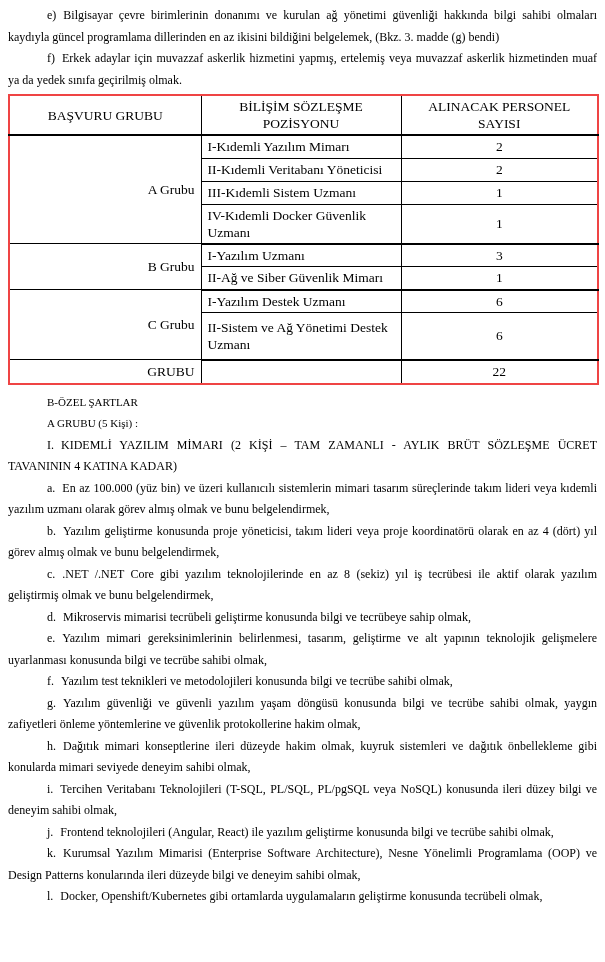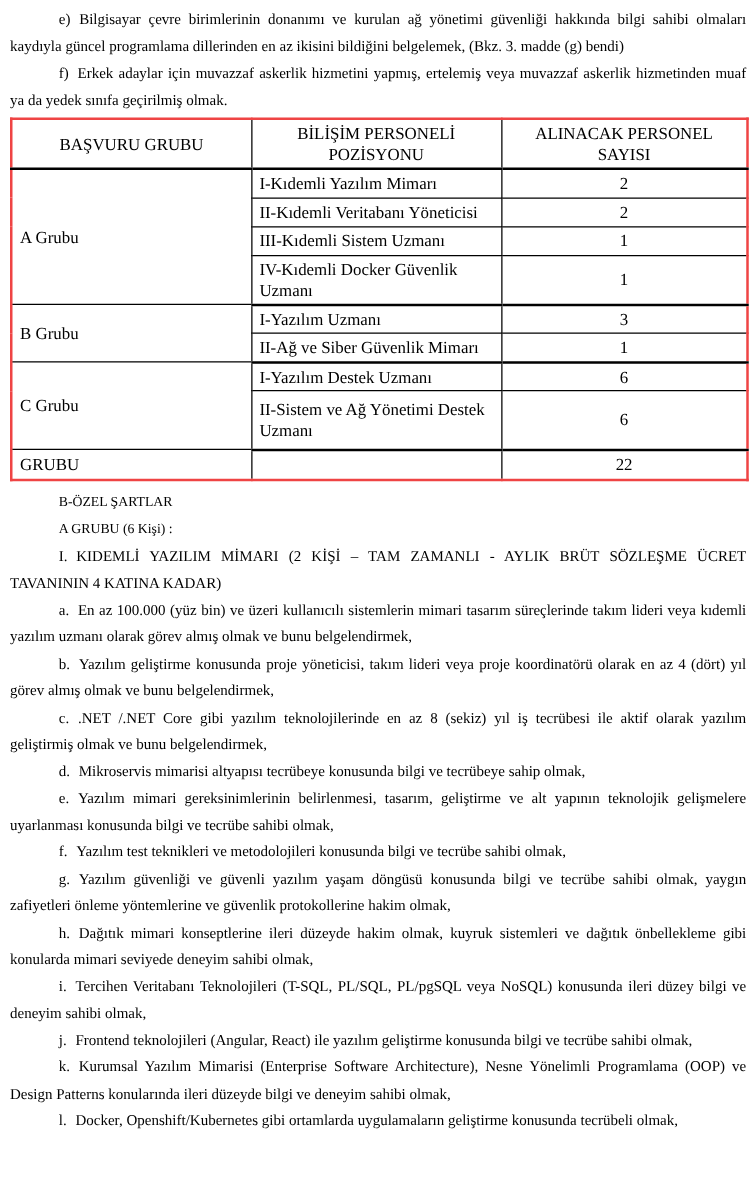--- a/index.html
+++ b/index.html
@@ -51,21 +51,21 @@
     overflow: hidden;
   }
   table.positions th {
     text-align: center;
     height: 21px;
     border-bottom: 2px solid #000;
   }
   .col-group { width: 192px; }
   .col-pos   { width: 200px; }
   .col-count { width: 197px; }
-  .group-cell { text-align: left; }
+  .group-cell { text-align: right; }
   .pos-cell   { text-align: left; }
   .count-cell { text-align: center; }
   tr.single-row { height: 23px; }
   tr.double-row { height: 47px; }
   tr.total-row  { height: 24px; }
   tr.group-end td { border-bottom: 2px solid #000; }
 </style>
 </head>
 <body>
 
@@ -77,21 +77,21 @@
 
   <table class="positions">
     <colgroup>
       <col class="col-group">
       <col class="col-pos">
       <col class="col-count">
     </colgroup>
     <thead>
       <tr>
         <th>BAŞVURU GRUBU</th>
-        <th>BİLİŞİM PERSONELİ POZİSYONU</th>
+        <th>BİLİŞİM SÖZLEŞME POZİSYONU</th>
         <th>ALINACAK PERSONEL SAYISI</th>
       </tr>
     </thead>
     <tbody>
       <tr class="single-row">
         <td class="group-cell" rowspan="4">A Grubu</td>
         <td class="pos-cell">I-Kıdemli Yazılım Mimarı</td>
         <td class="count-cell">2</td>
       </tr>
       <tr class="single-row">
@@ -126,28 +126,28 @@
       </tr>
       <tr class="total-row">
         <td class="group-cell">GRUBU</td>
         <td class="pos-cell"></td>
         <td class="count-cell">22</td>
       </tr>
     </tbody>
   </table>
 
   <p class="heading-par">B-ÖZEL ŞARTLAR</p>
-  <p class="heading-par">A GRUBU (6 Kişi) :</p>
+  <p class="heading-par">A GRUBU (5 Kişi) :</p>
 
   <p class="body-par"><span class="lbl">I.</span><span>KIDEMLİ YAZILIM MİMARI (2 KİŞİ – TAM ZAMANLI - AYLIK BRÜT SÖZLEŞME ÜCRET TAVANININ 4 KATINA KADAR)</span></p>
 
   <p class="body-par"><span class="lbl">a.</span><span>En az 100.000 (yüz bin) ve üzeri kullanıcılı sistemlerin mimari tasarım süreçlerinde takım lideri veya kıdemli yazılım uzmanı olarak görev almış olmak ve bunu belgelendirmek,</span></p>
   <p class="body-par"><span class="lbl">b.</span><span>Yazılım geliştirme konusunda proje yöneticisi, takım lideri veya proje koordinatörü olarak en az 4 (dört) yıl görev almış olmak ve bunu belgelendirmek,</span></p>
   <p class="body-par"><span class="lbl">c.</span><span>.NET /.NET Core gibi yazılım teknolojilerinde en az 8 (sekiz) yıl iş tecrübesi ile aktif olarak yazılım geliştirmiş olmak ve bunu belgelendirmek,</span></p>
-  <p class="body-par"><span class="lbl">d.</span><span>Mikroservis mimarisi altyapısı tecrübeye konusunda bilgi ve tecrübeye sahip olmak,</span></p>
+  <p class="body-par"><span class="lbl">d.</span><span>Mikroservis mimarisi tecrübeli geliştirme konusunda bilgi ve tecrübeye sahip olmak,</span></p>
   <p class="body-par"><span class="lbl">e.</span><span>Yazılım mimari gereksinimlerinin belirlenmesi, tasarım, geliştirme ve alt yapının teknolojik gelişmelere uyarlanması konusunda bilgi ve tecrübe sahibi olmak,</span></p>
   <p class="body-par"><span class="lbl">f.</span><span>Yazılım test teknikleri ve metodolojileri konusunda bilgi ve tecrübe sahibi olmak,</span></p>
   <p class="body-par"><span class="lbl">g.</span><span>Yazılım güvenliği ve güvenli yazılım yaşam döngüsü konusunda bilgi ve tecrübe sahibi olmak, yaygın zafiyetleri önleme yöntemlerine ve güvenlik protokollerine hakim olmak,</span></p>
   <p class="body-par"><span class="lbl">h.</span><span>Dağıtık mimari konseptlerine ileri düzeyde hakim olmak, kuyruk sistemleri ve dağıtık önbellekleme gibi konularda mimari seviyede deneyim sahibi olmak,</span></p>
   <p class="body-par"><span class="lbl">i.</span><span>Tercihen Veritabanı Teknolojileri (T-SQL, PL/SQL, PL/pgSQL veya NoSQL) konusunda ileri düzey bilgi ve deneyim sahibi olmak,</span></p>
   <p class="body-par"><span class="lbl">j.</span><span>Frontend teknolojileri (Angular, React) ile yazılım geliştirme konusunda bilgi ve tecrübe sahibi olmak,</span></p>
   <p class="body-par"><span class="lbl">k.</span><span>Kurumsal Yazılım Mimarisi (Enterprise Software Architecture), Nesne Yönelimli Programlama (OOP) ve Design Patterns konularında ileri düzeyde bilgi ve deneyim sahibi olmak,</span></p>
   <p class="body-par"><span class="lbl">l.</span><span>Docker, Openshift/Kubernetes gibi ortamlarda uygulamaların geliştirme konusunda tecrübeli olmak,</span></p>
 
 </div>

